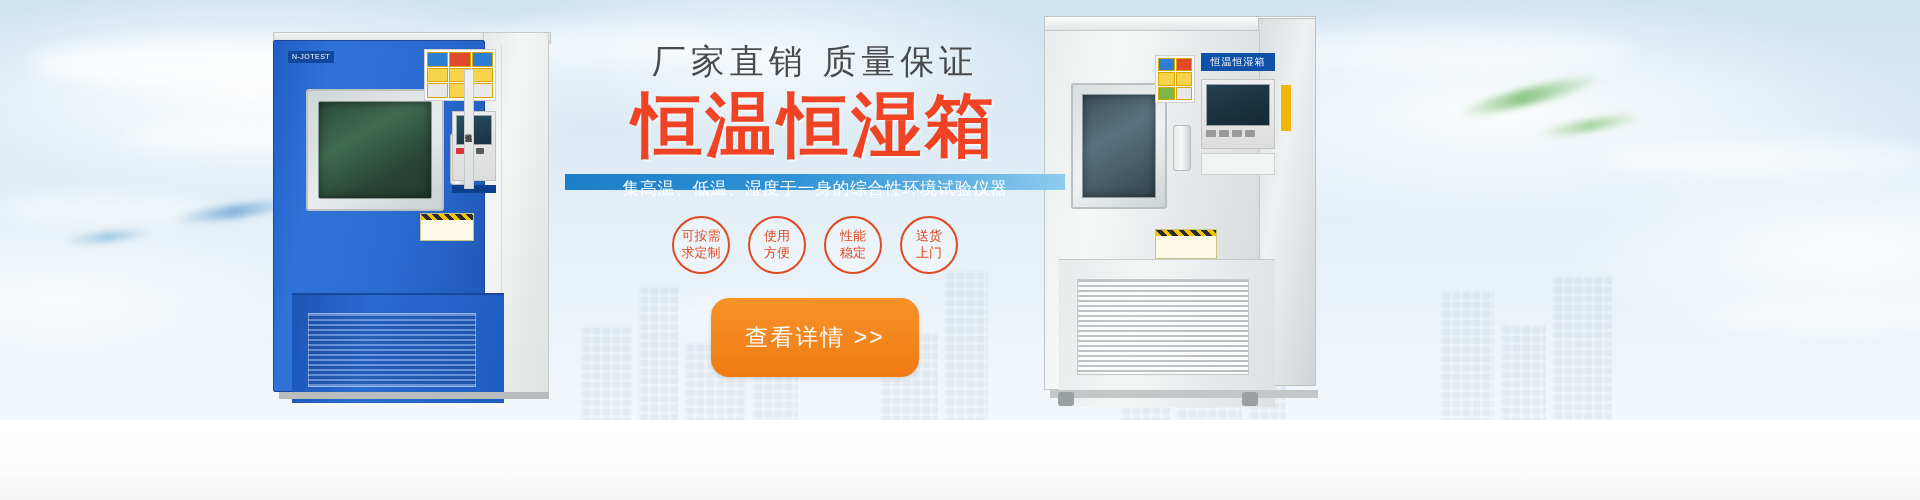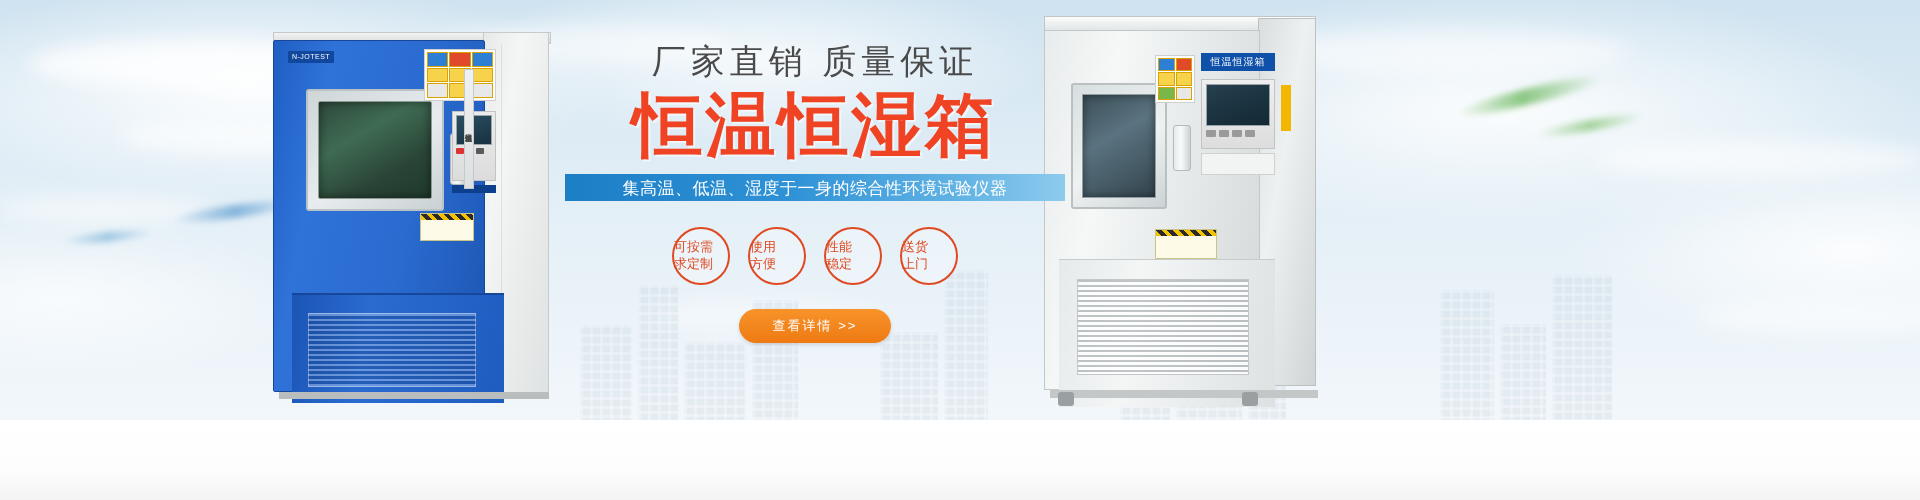--- a/index.html
+++ b/index.html
@@ -354,60 +354,61 @@
     font-weight:bold;
     color:#ef4323;
     letter-spacing:3px;
     text-align:center;
     line-height:1.08;
     text-shadow:2px 2px 0 rgba(255,255,255,0.55);
     white-space:nowrap;
   }
   .subbar {
     margin-top:10px;
-    height:27px;
+    height:16px;
     background:linear-gradient(to right, #1c7fc6 0%, #2f92d6 45%, #63b4e4 80%, #8ecbee 100%);
     color:#ffffff;
     font-size:17px;
     letter-spacing:0.5px;
     line-height:30px;
     text-align:center;
     white-space:nowrap;
   }
   .features {
     margin-top:26px;
     display:flex;
     justify-content:center;
     gap:18px;
   }
   .feature {
     width:58px; height:58px;
     border:2px solid #e04a22;
     border-radius:50%;
     display:flex;
     flex-direction:column;
+    align-items:center;
     justify-content:center;
     color:#e04a22;
     font-size:13px;
     line-height:1.25;
     background:rgba(255,255,255,0.25);
   }
   .feature span { display:block; white-space:nowrap; }
 
   .cta-wrap {
     margin-top:24px;
     display:flex;
     justify-content:center;
   }
   .cta {
     background:linear-gradient(to bottom,#f7932a,#ef7a13);
     color:#ffffff;
-    font-size:13px;
+    font-size:23px;
     letter-spacing:2px;
-    padding:8px 34px;
+    padding:24px 34px;
     border:none;
     border-radius:18px;
     cursor:pointer;
     white-space:nowrap;
     box-shadow:0 2px 4px rgba(0,0,0,0.12);
   }
 </style>
 </head>
 <body>
 

